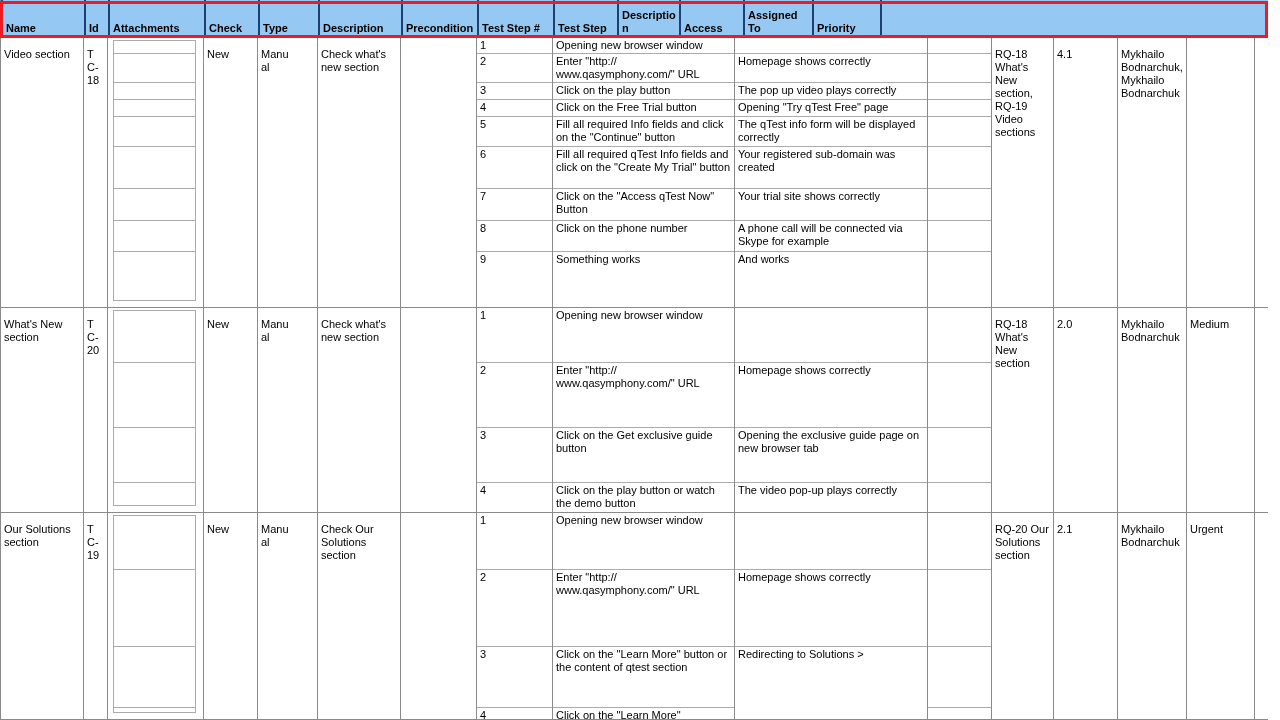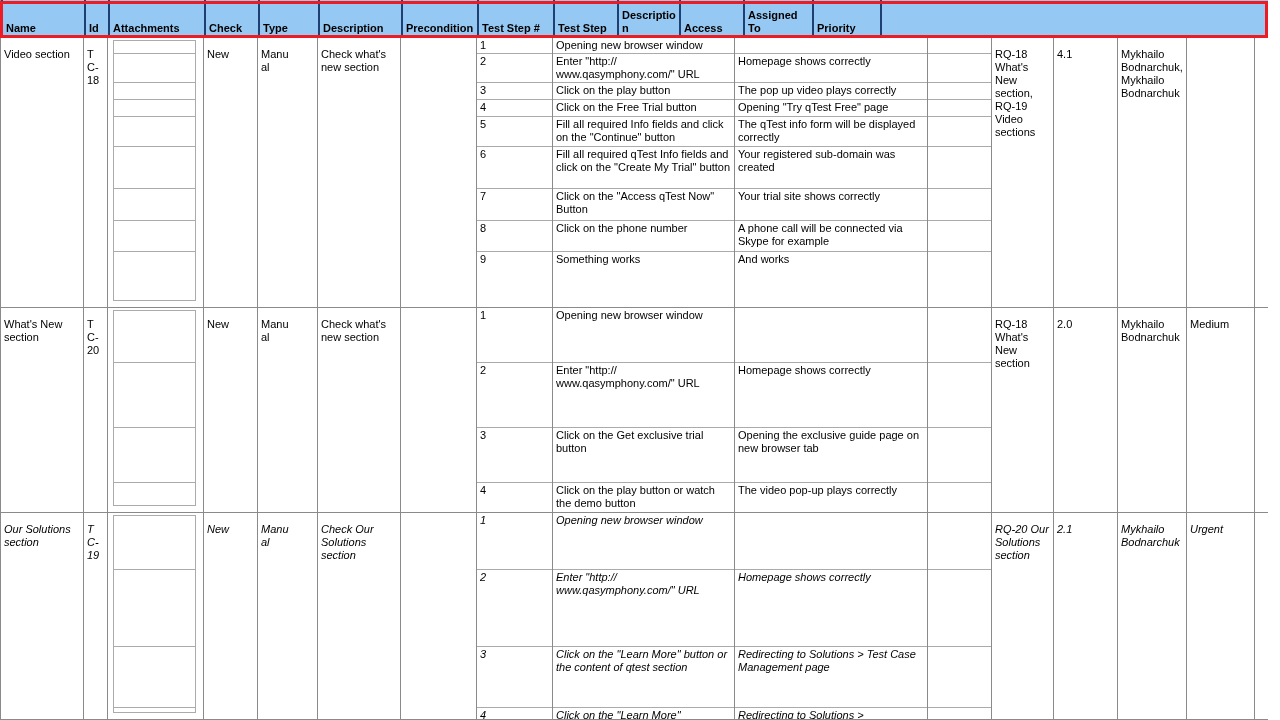--- a/index.html
+++ b/index.html
@@ -83,43 +83,43 @@
 C-
 20</div>
           <div class="cell c2 attach-col"><div class="attach-wrap"><div class="abox" style="height: 52px;"></div><div class="abox" style="height: 65px;"></div><div class="abox" style="height: 55px;"></div><div class="abox"></div></div></div>
           <div class="cell c3">New</div>
           <div class="cell c4">Manu
 al</div>
           <div class="cell c5">Check what's new section</div>
           <div class="cell c6"></div>
           <div class="cell stack c7"><div class="sub" style="height: 55px;">1</div><div class="sub" style="height: 65px;">2</div><div class="sub" style="height: 55px;">3</div><div class="sub">4</div></div>
           <div class="cell stack c8"><div class="sub" style="height: 55px;">Opening new browser window</div><div class="sub" style="height: 65px;">Enter "http://
-www.qasymphony.com/" URL</div><div class="sub" style="height: 55px;">Click on the Get exclusive trial button</div><div class="sub">Click on the play button or watch the demo button</div></div>
+www.qasymphony.com/" URL</div><div class="sub" style="height: 55px;">Click on the Get exclusive guide button</div><div class="sub">Click on the play button or watch the demo button</div></div>
           <div class="cell stack c9"><div class="sub" style="height: 55px;"></div><div class="sub" style="height: 65px;">Homepage shows correctly</div><div class="sub" style="height: 55px;">Opening the exclusive guide page on new browser tab</div><div class="sub">The video pop-up plays correctly</div></div>
           <div class="cell stack c10"><div class="sub" style="height: 55px;"></div><div class="sub" style="height: 65px;"></div><div class="sub" style="height: 55px;"></div><div class="sub"></div></div>
           <div class="cell c11">RQ-18 What's New section</div>
           <div class="cell c12">2.0</div>
           <div class="cell c13">Mykhailo Bodnarchuk</div>
           <div class="cell c14">Medium</div>
         </div>
-        <div class="section" style="height: 207px; font-style: italic;">
+        <div class="section" style="height: 207px;">
           <div class="cell c0">Our Solutions section</div>
           <div class="cell c1">T
 C-
 19</div>
           <div class="cell c2 attach-col"><div class="attach-wrap"><div class="abox" style="height: 54px;"></div><div class="abox" style="height: 77px;"></div><div class="abox" style="height: 61px;"></div><div class="abox"></div></div></div>
           <div class="cell c3">New</div>
           <div class="cell c4">Manu
 al</div>
           <div class="cell c5">Check Our Solutions section</div>
           <div class="cell c6"></div>
           <div class="cell stack c7"><div class="sub" style="height: 57px;">1</div><div class="sub" style="height: 77px;">2</div><div class="sub" style="height: 61px;">3</div><div class="sub">4</div></div>
           <div class="cell stack c8"><div class="sub" style="height: 57px;">Opening new browser window</div><div class="sub" style="height: 77px;">Enter "http://
 www.qasymphony.com/" URL</div><div class="sub" style="height: 61px;">Click on the "Learn More" button or the content of qtest section</div><div class="sub">Click on the "Learn More"</div></div>
-          <div class="cell stack c9"><div class="sub" style="height: 57px;"></div><div class="sub" style="height: 77px;">Homepage shows correctly</div><div class="sub" style="height: 61px;">Redirecting to Solutions &gt; Test Case Management page</div><div class="sub">Redirecting to Solutions &gt;</div></div>
+          <div class="cell stack c9"><div class="sub" style="height: 57px;"></div><div class="sub" style="height: 77px;">Homepage shows correctly</div><div class="sub">Redirecting to Solutions &gt;</div></div>
           <div class="cell stack c10"><div class="sub" style="height: 57px;"></div><div class="sub" style="height: 77px;"></div><div class="sub" style="height: 61px;"></div><div class="sub"></div></div>
           <div class="cell c11">RQ-20 Our Solutions section</div>
           <div class="cell c12">2.1</div>
           <div class="cell c13">Mykhailo Bodnarchuk</div>
           <div class="cell c14">Urgent</div>
         </div>
       </div>
   </div>
   <div class="selection-box"></div>
 </div>

